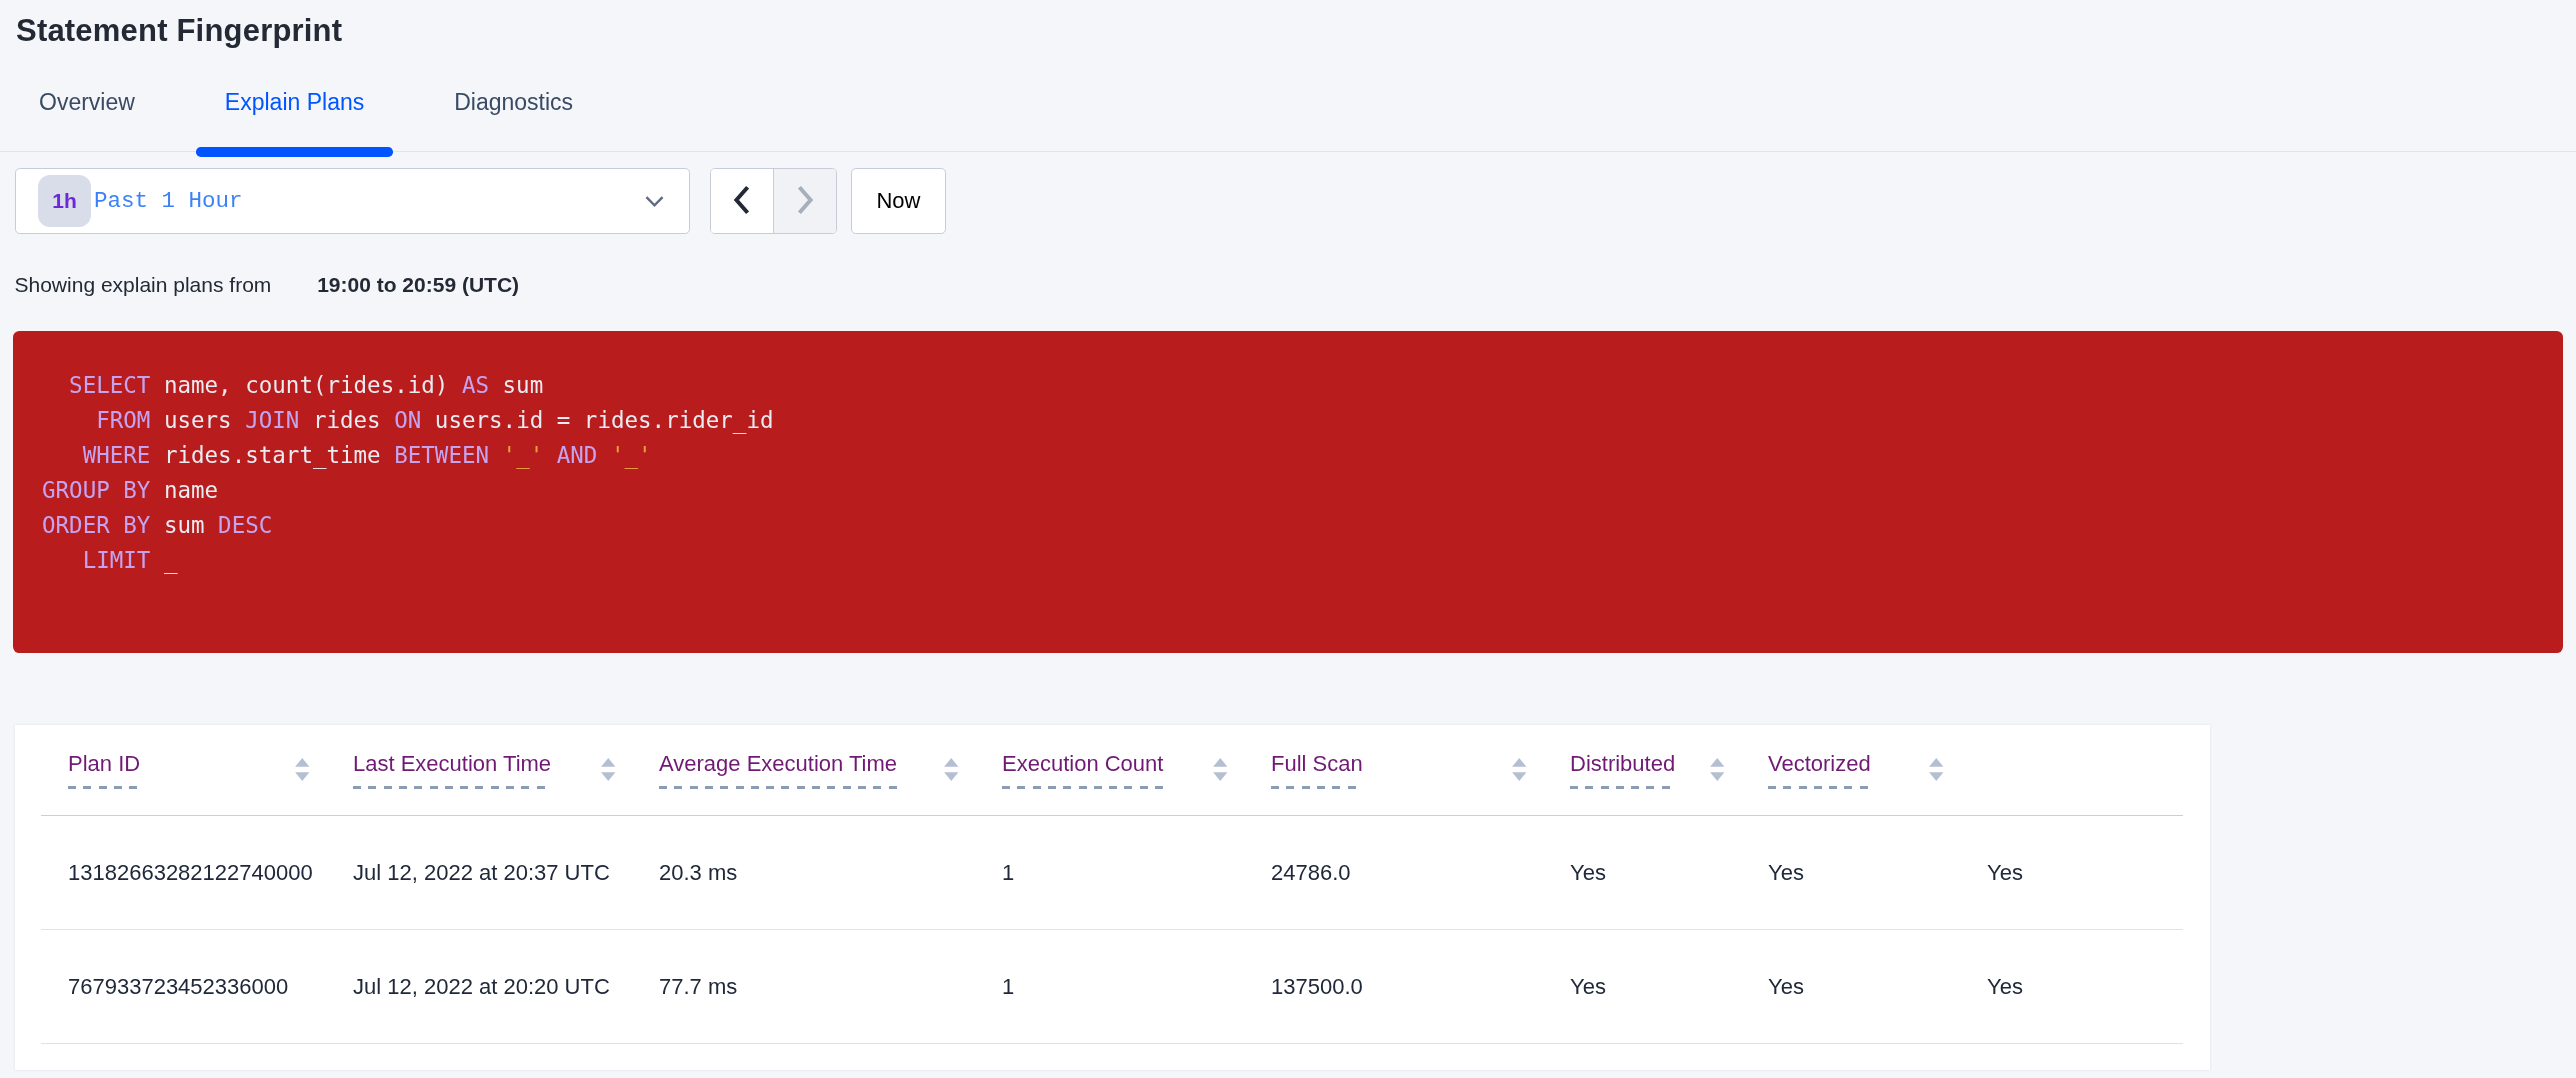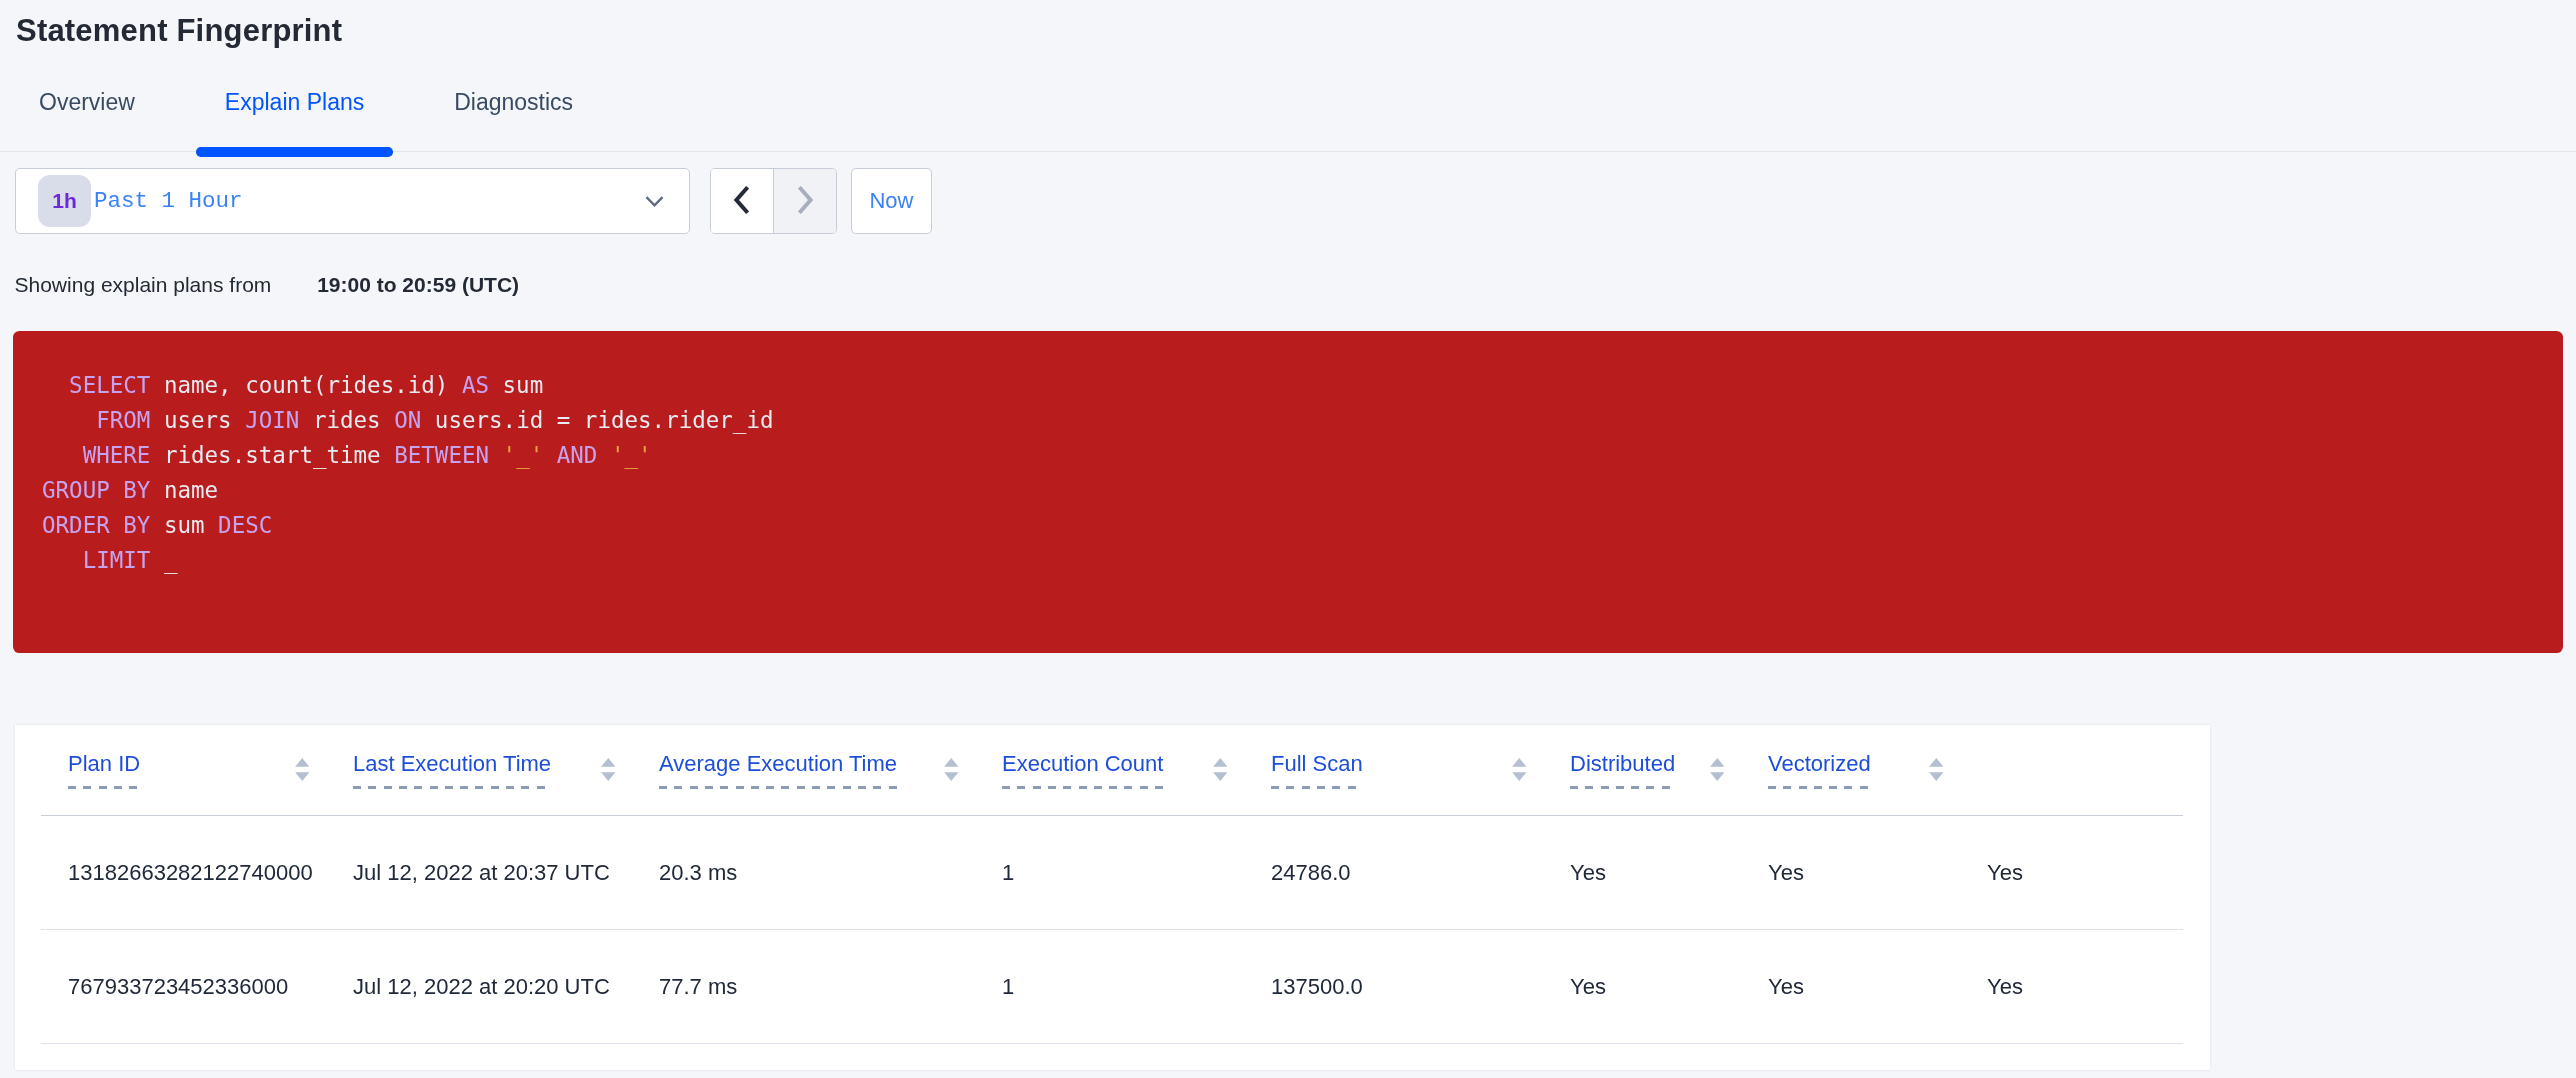--- a/index.html
+++ b/index.html
@@ -81,26 +81,26 @@
   .range-btn {
     width: 50%;
     display: flex; align-items: center; justify-content: center;
     cursor: pointer;
   }
   .range-btn.prev { background: #ffffff; }
   .range-btn.next { background: #f1f2f5; border-left: 1.6px solid #c6ccd9; }
 
   .now-btn {
     margin-left: 14.5px;
-    width: 81px;
+    width: 95px;
     border: 1.6px solid #c6ccd9;
     border-radius: 4.8px;
     background: #fff;
     display: flex; align-items: center; justify-content: center;
-    font-size: 22px; color: #3b82f6;
+    font-size: 22px; color: #000000;
     cursor: pointer;
   }
 
   
   .subtitle {
     margin: 39px 0 0 14.5px;
     font-size: 21px; color: #242a35;
   }
   .subtitle b { font-weight: bold; margin-left: 40px; }
 
@@ -136,21 +136,21 @@
     grid-template-columns: 285px 306px 343px 269px 299px 198px 219px 1fr;
     padding-left: 27px;
     align-items: center;
   }
   .thead {
     height: 91px;
     border-bottom: 1.6px solid #c9cfdc;
   }
   .th {
     display: flex; align-items: center;
-    font-size: 22px; color: #1d4ed8;
+    font-size: 22px; color: #701a75;
     cursor: pointer;
   }
   .th-label { position: relative; padding-bottom: 11.3px; }
   .th-label::after {
     content: "";
     position: absolute; left: 0; right: 0; bottom: 0;
     height: 2.4px;
     background: repeating-linear-gradient(90deg, #8b9cb4 0 8px, transparent 8px 15.3px);
   }
   .sort-icon { margin-left: auto; margin-right: 44px; display: flex; }

